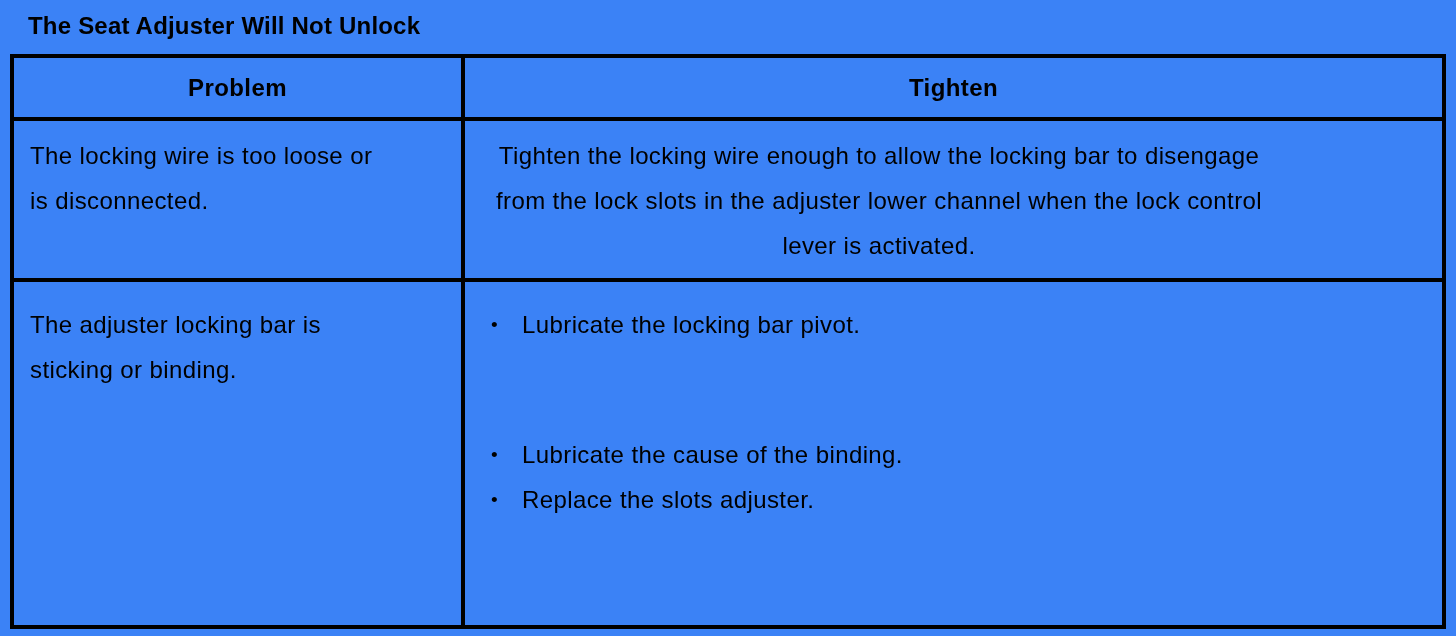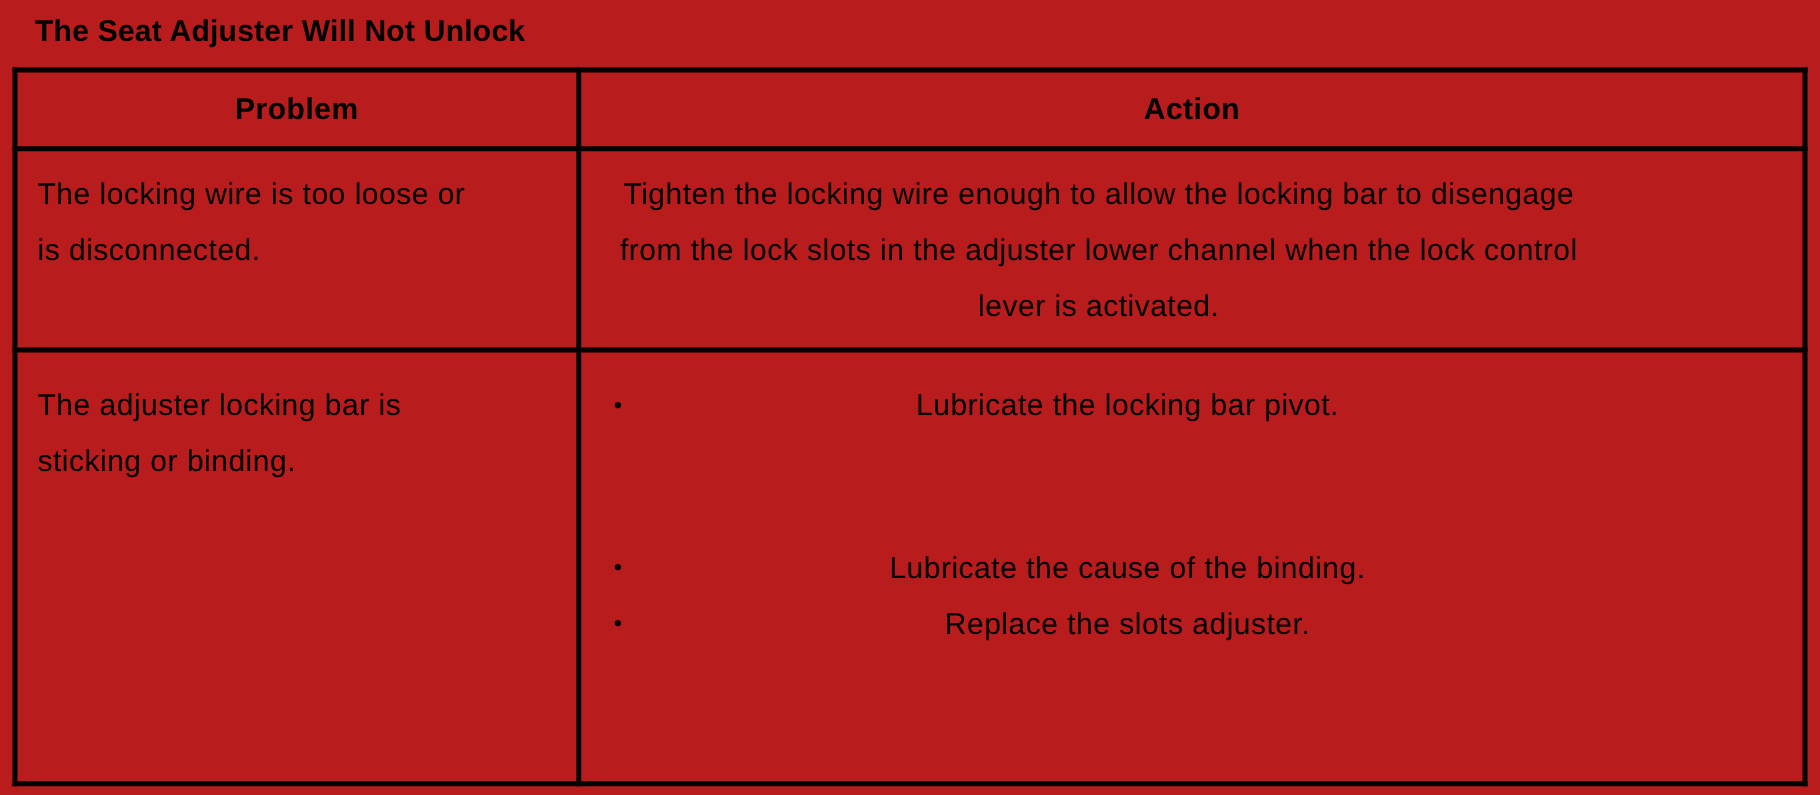--- a/index.html
+++ b/index.html
@@ -6,21 +6,21 @@
     margin: 0;
     padding: 0;
     background: #ffffff;
     color: #000000;
     font-family: "Liberation Sans", sans-serif;
   }
   .page {
     position: relative;
     width: 1456px;
     height: 636px;
-    background: #b91c1c;
+    background: #3b82f6;
     overflow: hidden;
   }
   .doc-title {
     margin: 11px 0 0 28px;
     font-size: 24px;
     line-height: 30px;
     font-weight: bold;
     letter-spacing: 0.2px;
   }
   table.trouble-table {
@@ -71,39 +71,38 @@
   .bullet-glyph {
     flex: 0 0 31px;
     padding-left: 12px;
     font-size: 19px;
     line-height: 45px;
   }
   .bullet-text {
     flex: 1 1 auto;
     max-width: 760px;
     line-height: 45px;
-    text-align: center;
   }
 </style>
 </head>
 <body>
 
 <div class="page">
 
   <h1 class="doc-title">The Seat Adjuster Will Not Unlock</h1>
 
   <table class="trouble-table">
     <colgroup>
       <col class="col-problem">
       <col class="col-action">
     </colgroup>
     <thead>
       <tr>
         <th>Problem</th>
-        <th>Action</th>
+        <th>Tighten</th>
       </tr>
     </thead>
     <tbody>
       <tr class="row-1">
         <td class="problem-cell">
           <div class="cell-text">The locking wire is too loose or is disconnected.</div>
         </td>
         <td class="action-cell">
           <div class="cell-text">Tighten the locking wire enough to allow the locking bar to disengage from the lock slots in the adjuster lower channel when the lock control lever is activated.</div>
         </td>

